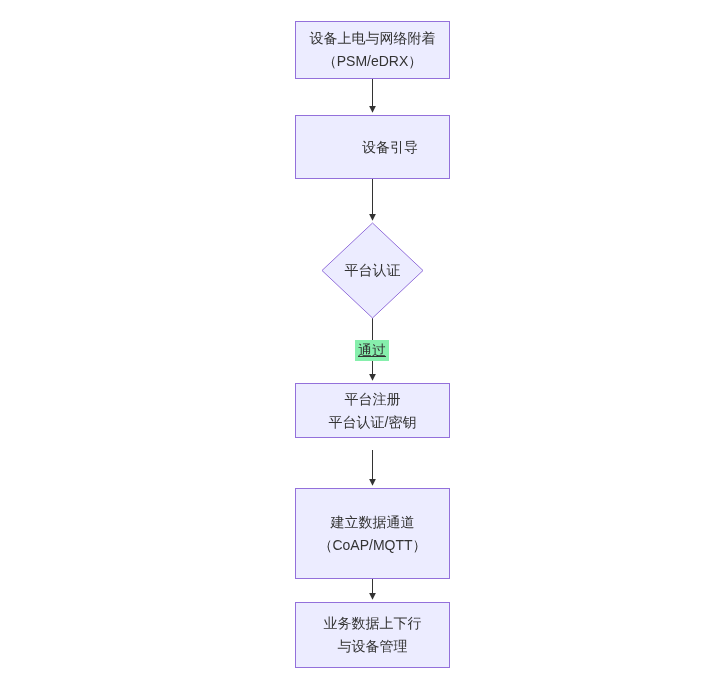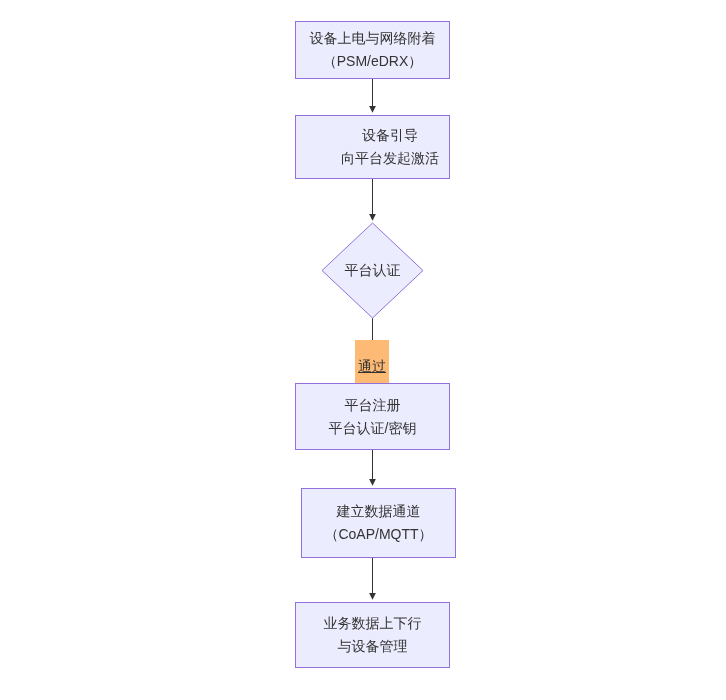--- a/index.html
+++ b/index.html
@@ -40,43 +40,43 @@
     flex-direction: column;
     align-items: center;
     justify-content: center;
     text-align: center;
     font-size: 14px;
     line-height: 23px;
     color: #333333;
   }
   .node-power-on   { top: 21px;  height: 58px; }
   .node-bootstrap  { top: 115px; height: 64px; padding-left: 35px; }
-  .node-register   { top: 383px; height: 67px; }
-  .node-channel    { top: 488px; height: 70px; margin-left: 6px; }
+  .node-register   { top: 383px; height: 55px; }
+  .node-channel    { top: 488px; height: 91px; }
   .node-business   { top: 602px; height: 66px; }
   .diamond-label {
     position: absolute;
     left: 295px;
     top: 259px;
     width: 155px;
     height: 23px;
     display: flex;
     align-items: center;
     justify-content: center;
     text-align: left;
     font-size: 14px;
     color: #333333;
   }
   .edge-label {
     position: absolute;
     left: 372px;
     top: 340px;
     transform: translateX(-50%);
-    background: #fdba74;
-    padding: 16px 3px;
+    background: #86efac;
+    padding: 0 3px;
     font-size: 14px;
     line-height: 21px;
     color: #333333;
     white-space: nowrap;
     text-decoration: underline;
   }
 </style>
 </head>
 <body>
 
@@ -98,21 +98,20 @@
     <polygon class="diamond-shape" points="372.5,223 423,270.5 372.5,318 322,270.5"></polygon>
   </svg>
 
   <div class="node node-power-on">
     <span>设备上电与网络附着</span>
     <span>（PSM/eDRX）</span>
   </div>
 
   <div class="node node-bootstrap">
     <span>设备引导</span>
-    <span>向平台发起激活</span>
   </div>
 
   <div class="diamond-label">平台认证</div>
 
   <div class="edge-label">通过</div>
 
   <div class="node node-register">
     <span>平台注册</span>
     <span>平台认证/密钥</span>
   </div>

